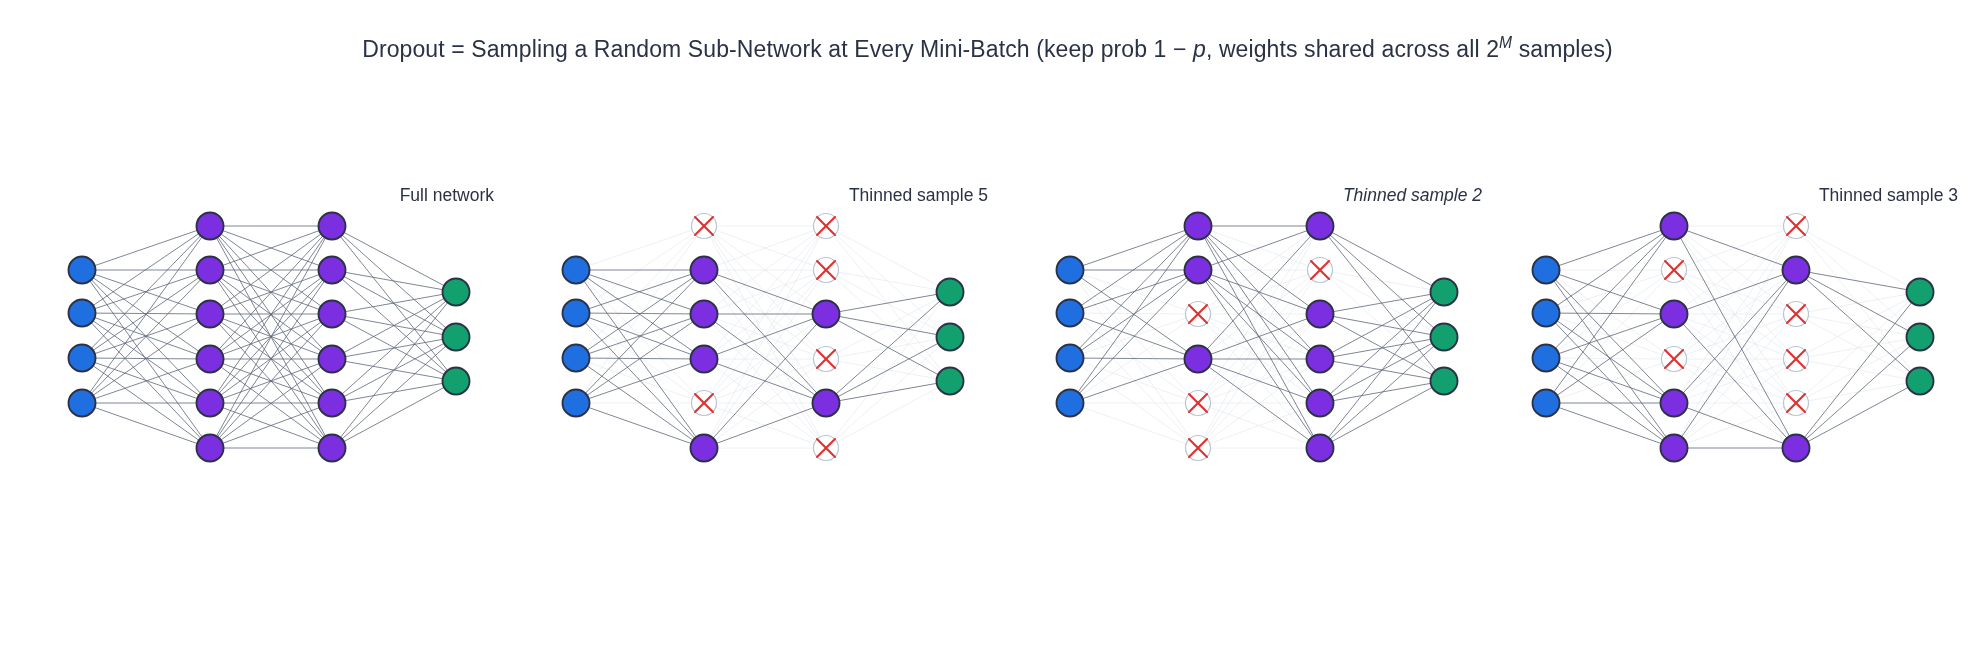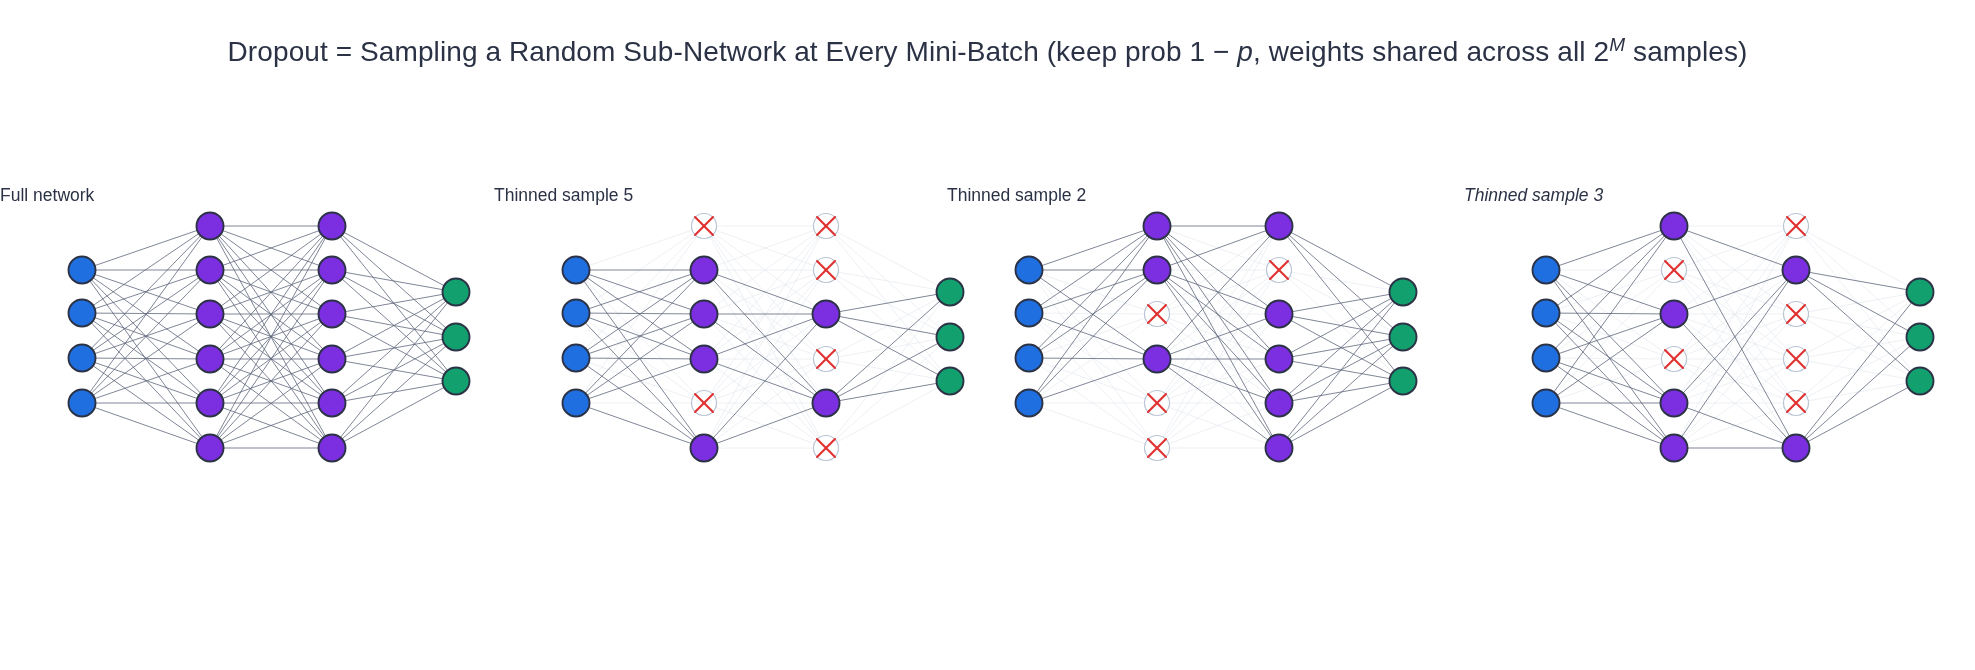--- a/index.html
+++ b/index.html
@@ -20,21 +20,21 @@
     left: 0; top: 0;
     width: 1975px;
     height: 670px;
   }
   .suptitle {
     position: absolute;
     left: 0;
     top: 36px;
     width: 1975px;
     text-align: center;
-    font-size: 28px;
+    font-size: 23px;
     color: #2b3245;
     letter-spacing: 0.1px;
     white-space: nowrap;
   }
   .suptitle .math { font-style: normal; }
   .suptitle .ital { font-style: italic; }
   .suptitle sup {
     font-size: 0.68em;
     font-style: italic;
     vertical-align: super;
@@ -44,21 +44,21 @@
     position: absolute;
     top: 0;
     width: 494px;
     height: 670px;
   }
   .panel-title {
     position: absolute;
     left: 0;
     top: 185px;
     width: 100%;
-    text-align: left;
+    text-align: right;
     font-size: 17.5px;
     color: #2b3245;
     white-space: nowrap;
   }
   .net-svg {
     position: absolute;
     left: 0;
     top: 0;
     width: 494px;
     height: 670px;
@@ -304,21 +304,21 @@
               <circle cx="332" cy="448" r="12.5" fill="#ffffff" stroke="#b9c4d4" stroke-width="1.2"></circle>
               <line x1="323" y1="439" x2="341" y2="457" stroke="#e03131" stroke-width="2.1" stroke-linecap="round"></line>
               <line x1="341" y1="439" x2="323" y2="457" stroke="#e03131" stroke-width="2.1" stroke-linecap="round"></line>
             </g>
             <circle cx="456" cy="292" r="13.5" fill="#12a06f" stroke="#2b3245" stroke-width="1.9"></circle>
             <circle cx="456" cy="337" r="13.5" fill="#12a06f" stroke="#2b3245" stroke-width="1.9"></circle>
             <circle cx="456" cy="381" r="13.5" fill="#12a06f" stroke="#2b3245" stroke-width="1.9"></circle>
           </g>
         </svg>
       </div>
-      <div class="panel" style="left: 947px; width: 494px;">
+      <div class="panel" style="left: 988px; width: 494px; font-style: italic;">
         <div class="panel-title">Thinned sample 2</div>
         <svg class="net-svg" viewBox="0 0 494 670" width="494" height="670">
           <g>
             <line x1="82" y1="270" x2="210" y2="314" stroke="#e4e8ef" stroke-width="0.7" stroke-opacity="0.95"></line>
             <line x1="82" y1="270" x2="210" y2="403" stroke="#e4e8ef" stroke-width="0.7" stroke-opacity="0.95"></line>
             <line x1="82" y1="270" x2="210" y2="448" stroke="#e4e8ef" stroke-width="0.7" stroke-opacity="0.95"></line>
             <line x1="82" y1="313" x2="210" y2="314" stroke="#e4e8ef" stroke-width="0.7" stroke-opacity="0.95"></line>
             <line x1="82" y1="313" x2="210" y2="403" stroke="#e4e8ef" stroke-width="0.7" stroke-opacity="0.95"></line>
             <line x1="82" y1="313" x2="210" y2="448" stroke="#e4e8ef" stroke-width="0.7" stroke-opacity="0.95"></line>
             <line x1="82" y1="358" x2="210" y2="314" stroke="#e4e8ef" stroke-width="0.7" stroke-opacity="0.95"></line>
@@ -426,21 +426,21 @@
             <circle cx="332" cy="314" r="13.5" fill="#7b2fe0" stroke="#2b3245" stroke-width="1.9"></circle>
             <circle cx="332" cy="359" r="13.5" fill="#7b2fe0" stroke="#2b3245" stroke-width="1.9"></circle>
             <circle cx="332" cy="403" r="13.5" fill="#7b2fe0" stroke="#2b3245" stroke-width="1.9"></circle>
             <circle cx="332" cy="448" r="13.5" fill="#7b2fe0" stroke="#2b3245" stroke-width="1.9"></circle>
             <circle cx="456" cy="292" r="13.5" fill="#12a06f" stroke="#2b3245" stroke-width="1.9"></circle>
             <circle cx="456" cy="337" r="13.5" fill="#12a06f" stroke="#2b3245" stroke-width="1.9"></circle>
             <circle cx="456" cy="381" r="13.5" fill="#12a06f" stroke="#2b3245" stroke-width="1.9"></circle>
           </g>
         </svg>
       </div>
-      <div class="panel" style="left: 1464px; width: 494px; font-style: italic;">
+      <div class="panel" style="left: 1464px; width: 494px;">
         <div class="panel-title">Thinned sample 3</div>
         <svg class="net-svg" viewBox="0 0 494 670" width="494" height="670">
           <g>
             <line x1="82" y1="270" x2="210" y2="270" stroke="#e4e8ef" stroke-width="0.7" stroke-opacity="0.95"></line>
             <line x1="82" y1="270" x2="210" y2="359" stroke="#e4e8ef" stroke-width="0.7" stroke-opacity="0.95"></line>
             <line x1="82" y1="313" x2="210" y2="270" stroke="#e4e8ef" stroke-width="0.7" stroke-opacity="0.95"></line>
             <line x1="82" y1="313" x2="210" y2="359" stroke="#e4e8ef" stroke-width="0.7" stroke-opacity="0.95"></line>
             <line x1="82" y1="358" x2="210" y2="270" stroke="#e4e8ef" stroke-width="0.7" stroke-opacity="0.95"></line>
             <line x1="82" y1="358" x2="210" y2="359" stroke="#e4e8ef" stroke-width="0.7" stroke-opacity="0.95"></line>
             <line x1="82" y1="403" x2="210" y2="270" stroke="#e4e8ef" stroke-width="0.7" stroke-opacity="0.95"></line>

